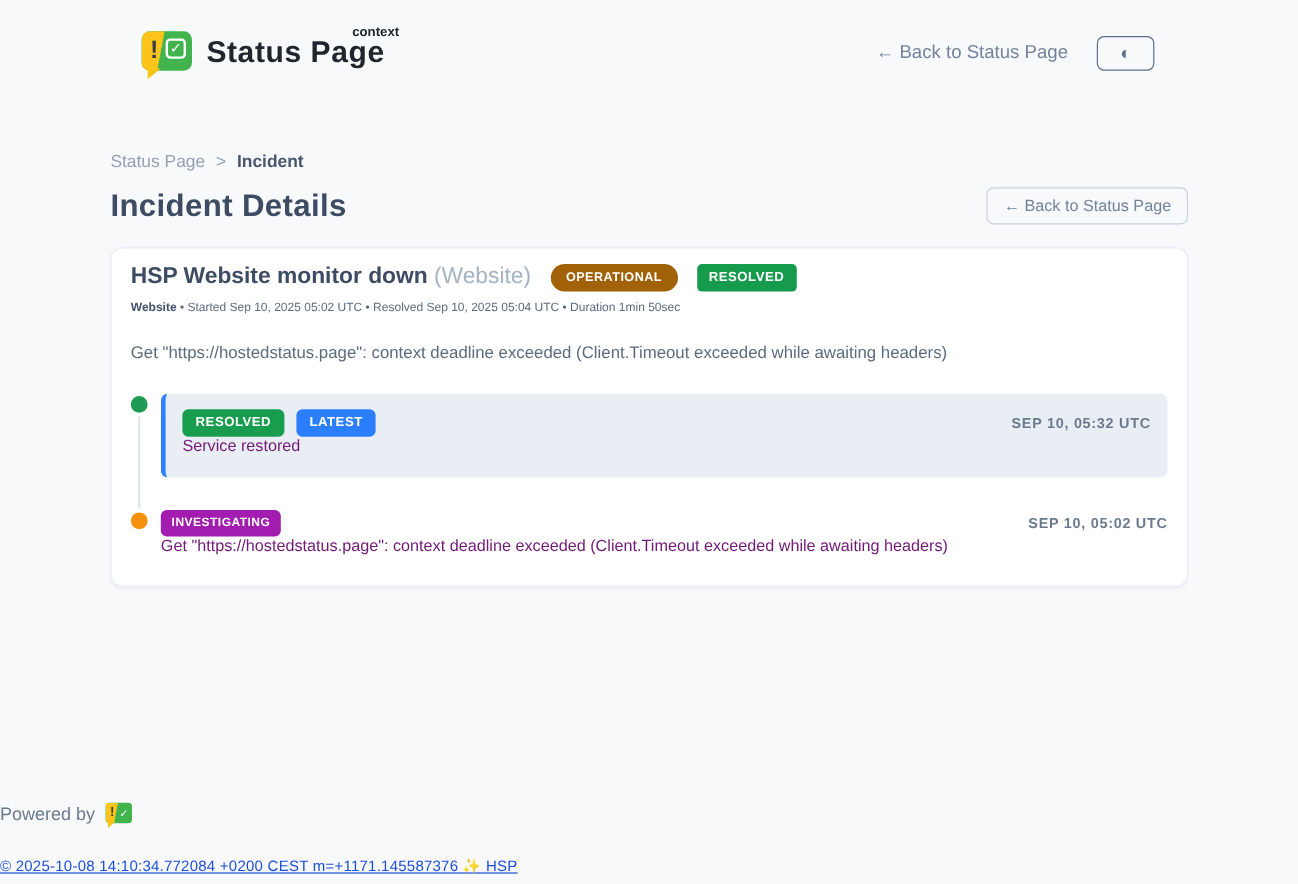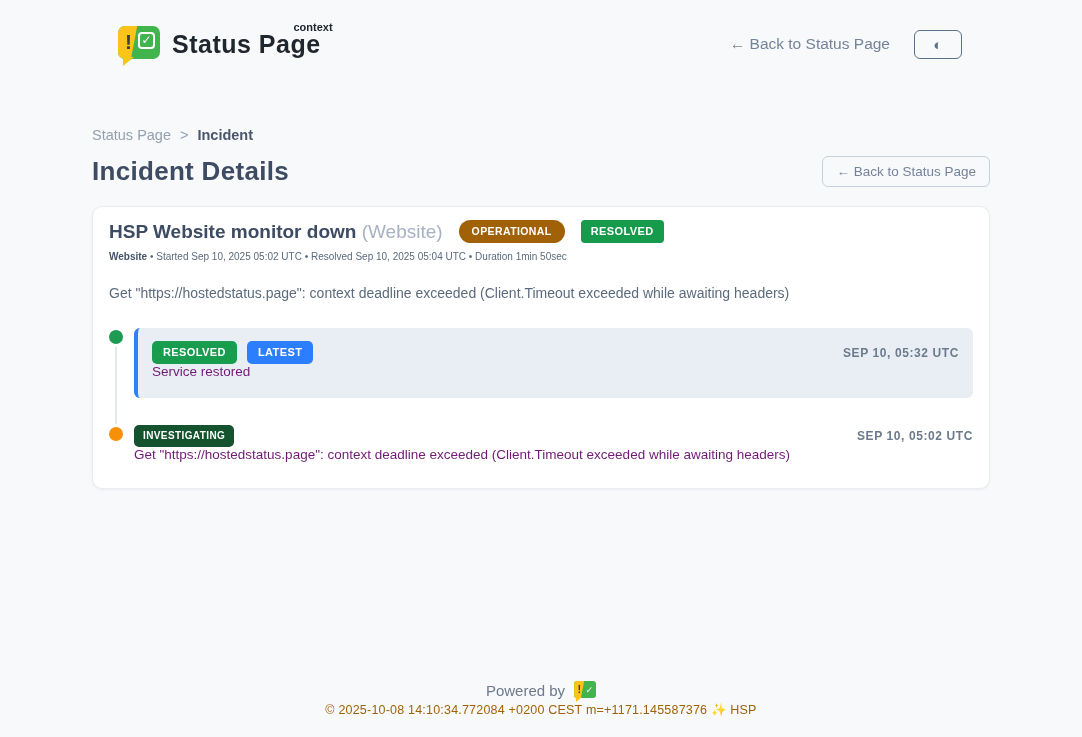--- a/index.html
+++ b/index.html
@@ -69,21 +69,21 @@
     color: #73839a; font-size: 13.5px; padding: 7px 13px; cursor: pointer;
     font-family: inherit;
   }
 
   
   .card {
     margin-top: 19px; background: #ffffff; border: 1px solid #e8edf3;
     border-radius: 10px; padding: 13px 16px 26px 16px;
     box-shadow: 0 1px 3px rgba(16,24,40,0.05);
   }
-  .card-title-row { display: flex; align-items: center; gap: 16px; }
+  .card-title-row { display: flex; gap: 16px; }
   .incident-title { font-size: 19px; font-weight: bold; color: #3d4b63; }
   .incident-scope { color: #a7b2c2; font-weight: normal; }
   .badge {
     display: inline-block; color: #fff; font-weight: bold; text-transform: uppercase;
     letter-spacing: 0.4px; line-height: 1;
   }
   .badge-operational { background: #a16207; border-radius: 999px; padding: 6px 13px; font-size: 10.5px; }
   .badge-resolved-hdr { background: #169a4b; border-radius: 4px; padding: 6px 10px; font-size: 11px; }
   .card-meta { margin-top: 8px; font-size: 10px; color: #5b6b7c; }
   .meta-strong { font-weight: bold; color: #44546a; }
@@ -103,37 +103,37 @@
   .t-body { margin-left: 25px; }
   .t-body.highlight {
     background: #e9eef5; border-left: 4px solid #2f81f7; border-radius: 6px;
     padding: 13px 14px 19px 14px;
   }
   .t-head { display: flex; align-items: center; justify-content: space-between; }
   .t-badges { display: flex; gap: 10px; }
   .t-badge { border-radius: 5px; padding: 6px 11px; font-size: 11px; }
   .t-badge-resolved { background: #189d4e; }
   .t-badge-latest { background: #2b7fff; }
-  .t-badge-investigating { background: #14532d; font-size: 10px; padding: 6px 9px; }
+  .t-badge-investigating { background: #a21caf; font-size: 10px; padding: 6px 9px; }
   .t-time { font-size: 12px; font-weight: bold; color: #6b7a8c; letter-spacing: 0.6px; }
   .t-msg { font-size: 13.5px; color: #701a75; }
 
   
-  .footer { position: absolute; bottom: 20px; left: 0; width: 100%; text-align: center; }
+  .footer { position: absolute; bottom: 8px; left: 0; width: 100%; }
   .powered { display: inline-flex; align-items: center; gap: 9px; font-size: 15px; color: #6b7a8c; }
   .mini-logo { position: relative; width: 22px; height: 21px; display: inline-block; }
   .mini-bubble {
     position: absolute; top: 1px; left: 0; width: 22px; height: 17px;
     border-radius: 3px; overflow: hidden; background: #41b44e;
   }
   .mini-yellow { position: absolute; inset: 0; background: #fcc419; clip-path: polygon(0 0, 46% 0, 31% 100%, 0 100%); }
   .mini-exclaim { position: absolute; top: 2px; left: 3.5px; color: #3a3f45; font-weight: bold; font-size: 11px; z-index: 2; }
   .mini-check { position: absolute; top: 4px; right: 3px; color: #fff; font-weight: bold; font-size: 9px; z-index: 2; }
   .mini-tail { position: absolute; top: 17px; left: 2px; width: 0; height: 0; border-left: 6px solid #fcc419; border-bottom: 5px solid transparent; }
-  .copyright { margin-top: 1px; font-size: 12.5px; color: #a16207; letter-spacing: 0.2px; }
+  .copyright { margin-top: 25px; font-size: 12.5px; color: #1d4ed8; letter-spacing: 0.2px; text-decoration: underline; }
 </style>
 </head>
 <body>
 
 <div class="header">
   <div class="logo">
     <span class="logo-icon">
       <span class="logo-bubble">
         <span class="logo-yellow"></span>
         <span class="logo-exclaim">!</span>

